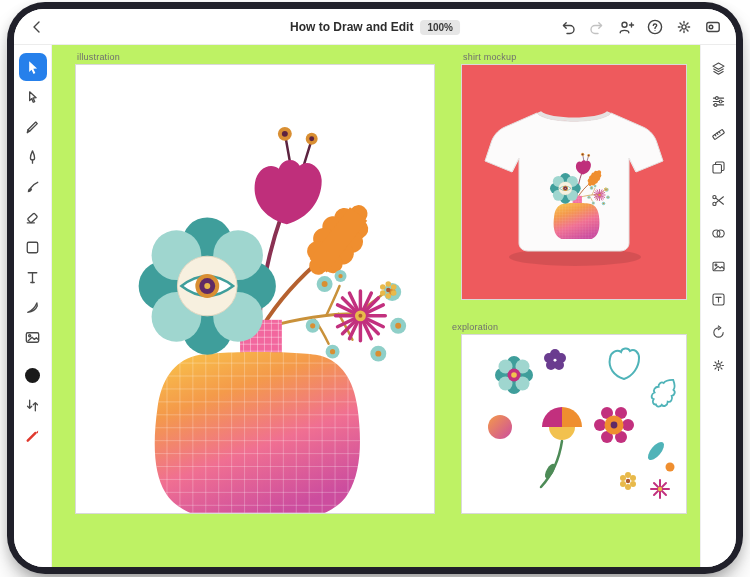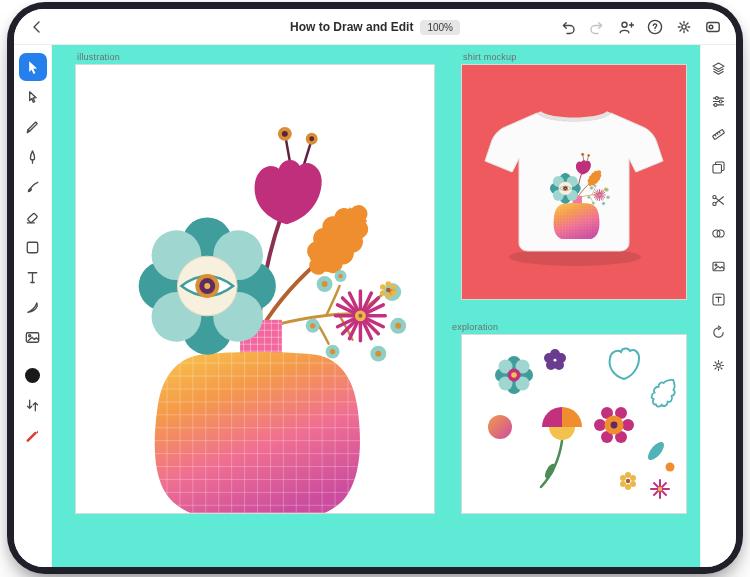--- a/index.html
+++ b/index.html
@@ -8,37 +8,37 @@
   .device{position:absolute;left:7px;top:2px;width:736px;height:572px;background:#20202a;border-radius:38px;padding:7px;
           box-shadow:0 16px 28px -10px rgba(0,0,0,.38),0 4px 12px rgba(0,0,0,.15)}
   .screen{width:100%;height:100%;background:#fff;border-radius:30px;overflow:hidden;display:flex;flex-direction:column}
   
   .topbar{flex:0 0 36px;display:flex;align-items:center;background:#fff;position:relative;z-index:5;padding:0 10px;border-bottom:1px solid #ececec}
   .tb{width:26px;height:26px;display:flex;align-items:center;justify-content:center;border:none;background:transparent;border-radius:6px;cursor:pointer}
   .tb svg{width:18px;height:18px;stroke:#454545;fill:none;stroke-width:1.4;stroke-linecap:round;stroke-linejoin:round}
   .tb.dim svg{stroke:#c2c2c2}
   .title-group{position:absolute;left:50%;top:0;height:36px;transform:translateX(-50%);display:flex;align-items:center;gap:7px}
   .doc-title{font-size:12px;font-weight:700;color:#2d2d2d;white-space:nowrap}
-  .zoom-badge{background:#e6e6e6;color:#3a3a3a;font-size:10px;font-weight:400;padding:2px 7px;border-radius:4px}
+  .zoom-badge{background:#e6e6e6;color:#3a3a3a;font-size:10px;font-weight:700;padding:2px 7px;border-radius:4px}
   .topbar-right{margin-left:auto;display:flex;align-items:center;gap:3px}
   
   .workspace{flex:1;display:flex;min-height:0}
   .rail{background:#fff;display:flex;flex-direction:column;align-items:center}
   .rail.left{flex:0 0 38px;padding-top:8px;gap:2px;border-right:1px solid #efefef}
   .rail.right{flex:0 0 36px;padding-top:10px;gap:7px;border-left:1px solid #efefef}
   .tool,.panel{width:28px;height:28px;display:flex;align-items:center;justify-content:center;border:none;background:transparent;border-radius:7px;cursor:pointer}
   .tool svg{width:19px;height:19px;stroke:#4a4a4a;fill:none;stroke-width:1.4;stroke-linecap:round;stroke-linejoin:round}
   .panel{width:26px;height:26px}
   .panel svg{width:17px;height:17px;stroke:#4a4a4a;fill:none;stroke-width:1.3;stroke-linecap:round;stroke-linejoin:round}
   .tool.active{background:#2680eb}
   .tool.active svg{stroke:none}
   .colorwell{width:15px;height:15px;border-radius:50%;background:#1a1a1a}
   .tool.well{margin-top:8px}
   
-  .canvas{flex:1;position:relative;background:#5eead4;overflow:hidden}
+  .canvas{flex:1;position:relative;background:#bef264;overflow:hidden}
   .artboard{position:absolute;background:#fff;box-shadow:0 0 0 1px #d9d9d9}
   .artboard svg{width:100%;height:100%;display:block}
   .ab-label{position:absolute;font-size:9px;color:#6f6f6f;letter-spacing:.2px}
   .ab-ill{left:24px;top:20px;width:358px;height:448px}
   .lb-ill{left:25px;top:7px}
   .ab-shirt{left:410px;top:20px;width:224px;height:234px}
   .lb-shirt{left:411px;top:7px}
   .ab-exp{left:410px;top:290px;width:224px;height:178px}
   .lb-exp{left:400px;top:277px}
 </style>

